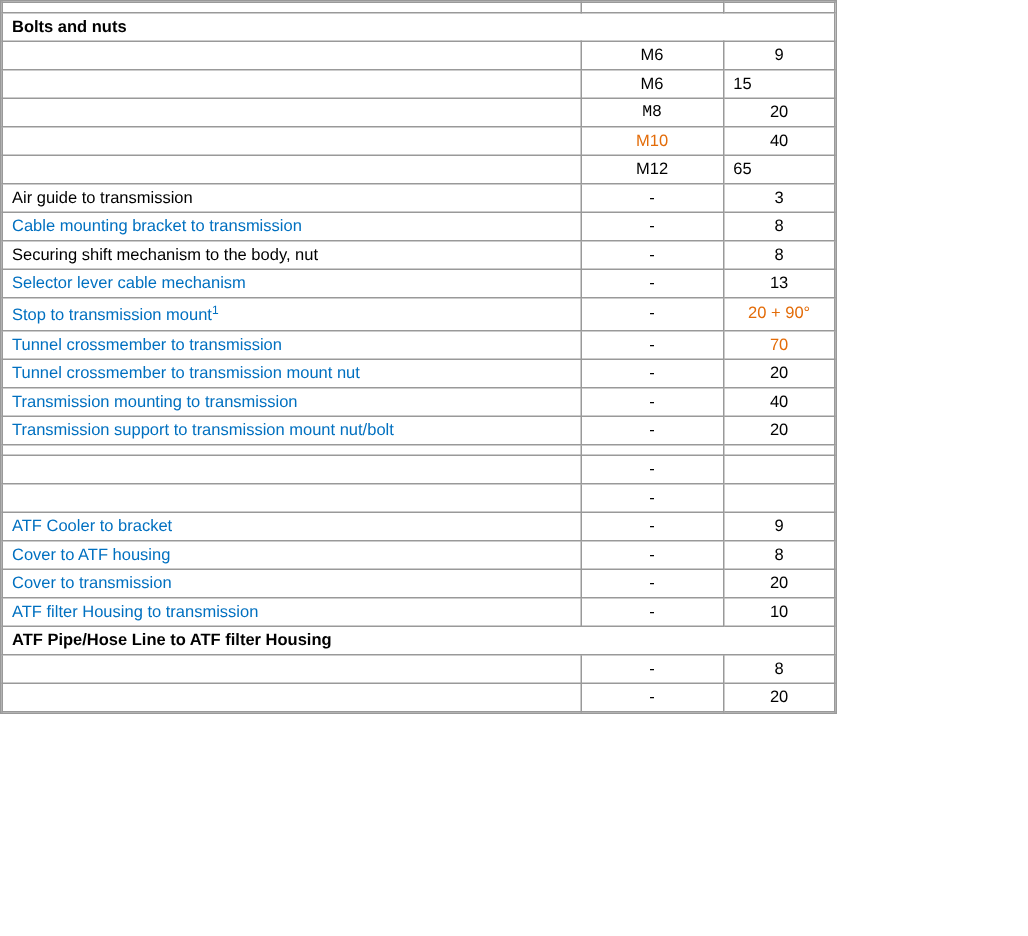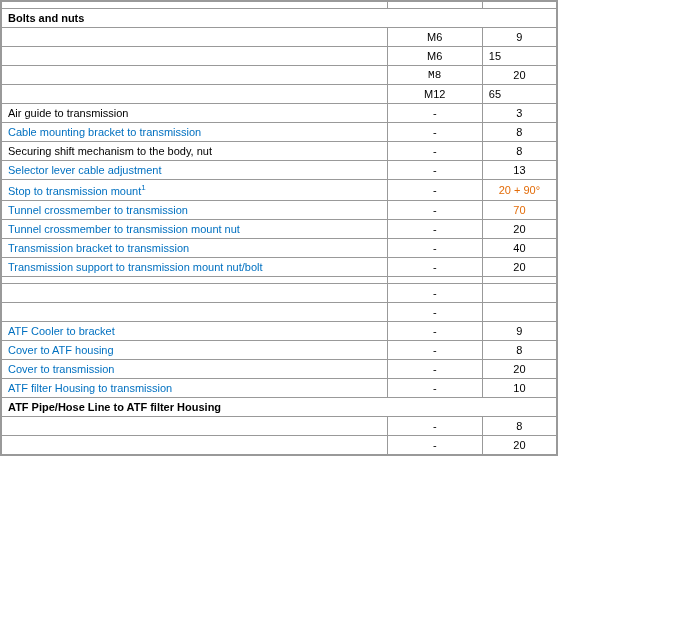--- a/index.html
+++ b/index.html
@@ -63,60 +63,65 @@
           <td style="text-align: center;"><span>M6</span></td>
           <td style=""><span>15</span></td>
         </tr>
         <tr>
           <td style="padding-left: 20px;"></td>
           <td style="text-align: center; font-family: Liberation Mono, monospace;"><span>M8</span></td>
           <td style="text-align: center;"><span>20</span></td>
         </tr>
         <tr>
           <td style="padding-left: 20px;"></td>
+          <td style="text-align: center;"><span style="color: rgb(227, 108, 9);">M10</span></td>
+          <td style="text-align: center;"><span>40</span></td>
+        </tr>
+        <tr>
+          <td style="padding-left: 20px;"></td>
           <td style="text-align: center;"><span>M12</span></td>
           <td style="text-align: left;"><span>65</span></td>
         </tr>
         <tr>
           <td><span>Air guide to transmission</span></td>
           <td style="text-align: center;"><span>-</span></td>
           <td style="text-align: center;"><span>3</span></td>
         </tr>
         <tr>
           <td><span style="color: rgb(0, 112, 192); text-align: right;">Cable mounting bracket to transmission</span></td>
           <td style="text-align: center;"><span>-</span></td>
           <td style="text-align: center;"><span>8</span></td>
         </tr>
         <tr>
           <td><span>Securing shift mechanism to the body, nut</span></td>
           <td style="text-align: center;"><span>-</span></td>
           <td style="text-align: center;"><span>8</span></td>
         </tr>
         <tr>
-          <td><span style="color: rgb(0, 112, 192);">Selector lever cable adjustment</span></td>
+          <td><span style="color: rgb(0, 112, 192);">Selector lever cable mechanism</span></td>
           <td style="text-align: center;"><span>-</span></td>
           <td style="text-align: center;"><span>13</span></td>
         </tr>
         <tr>
           <td><span style="color: rgb(0, 112, 192);">Stop to transmission mount</span><sup style="color: rgb(0, 112, 192);">1</sup></td>
           <td style="text-align: center;"><span>-</span></td>
           <td style="text-align: center;"><span style="color: rgb(227, 108, 9);">20 + 90°</span></td>
         </tr>
         <tr>
           <td><span style="color: rgb(0, 112, 192);">Tunnel crossmember to transmission</span></td>
           <td style="text-align: center;"><span>-</span></td>
           <td style="text-align: center;"><span style="color: rgb(227, 108, 9);">70</span></td>
         </tr>
         <tr>
           <td><span style="color: rgb(0, 112, 192);">Tunnel crossmember to transmission mount nut</span></td>
           <td style="text-align: center;"><span>-</span></td>
           <td style="text-align: center;"><span>20</span></td>
         </tr>
         <tr>
-          <td><span style="color: rgb(0, 112, 192);">Transmission bracket to transmission</span></td>
+          <td><span style="color: rgb(0, 112, 192);">Transmission mounting to transmission</span></td>
           <td style="text-align: center;"><span>-</span></td>
           <td style="text-align: center;"><span>40</span></td>
         </tr>
         <tr>
           <td><span style="color: rgb(0, 112, 192); margin-top: 12px;">Transmission support to transmission mount nut/bolt</span></td>
           <td style="text-align: center;"><span>-</span></td>
           <td style="text-align: center;"><span>20</span></td>
         </tr>
         <tr>
           <td></td>

